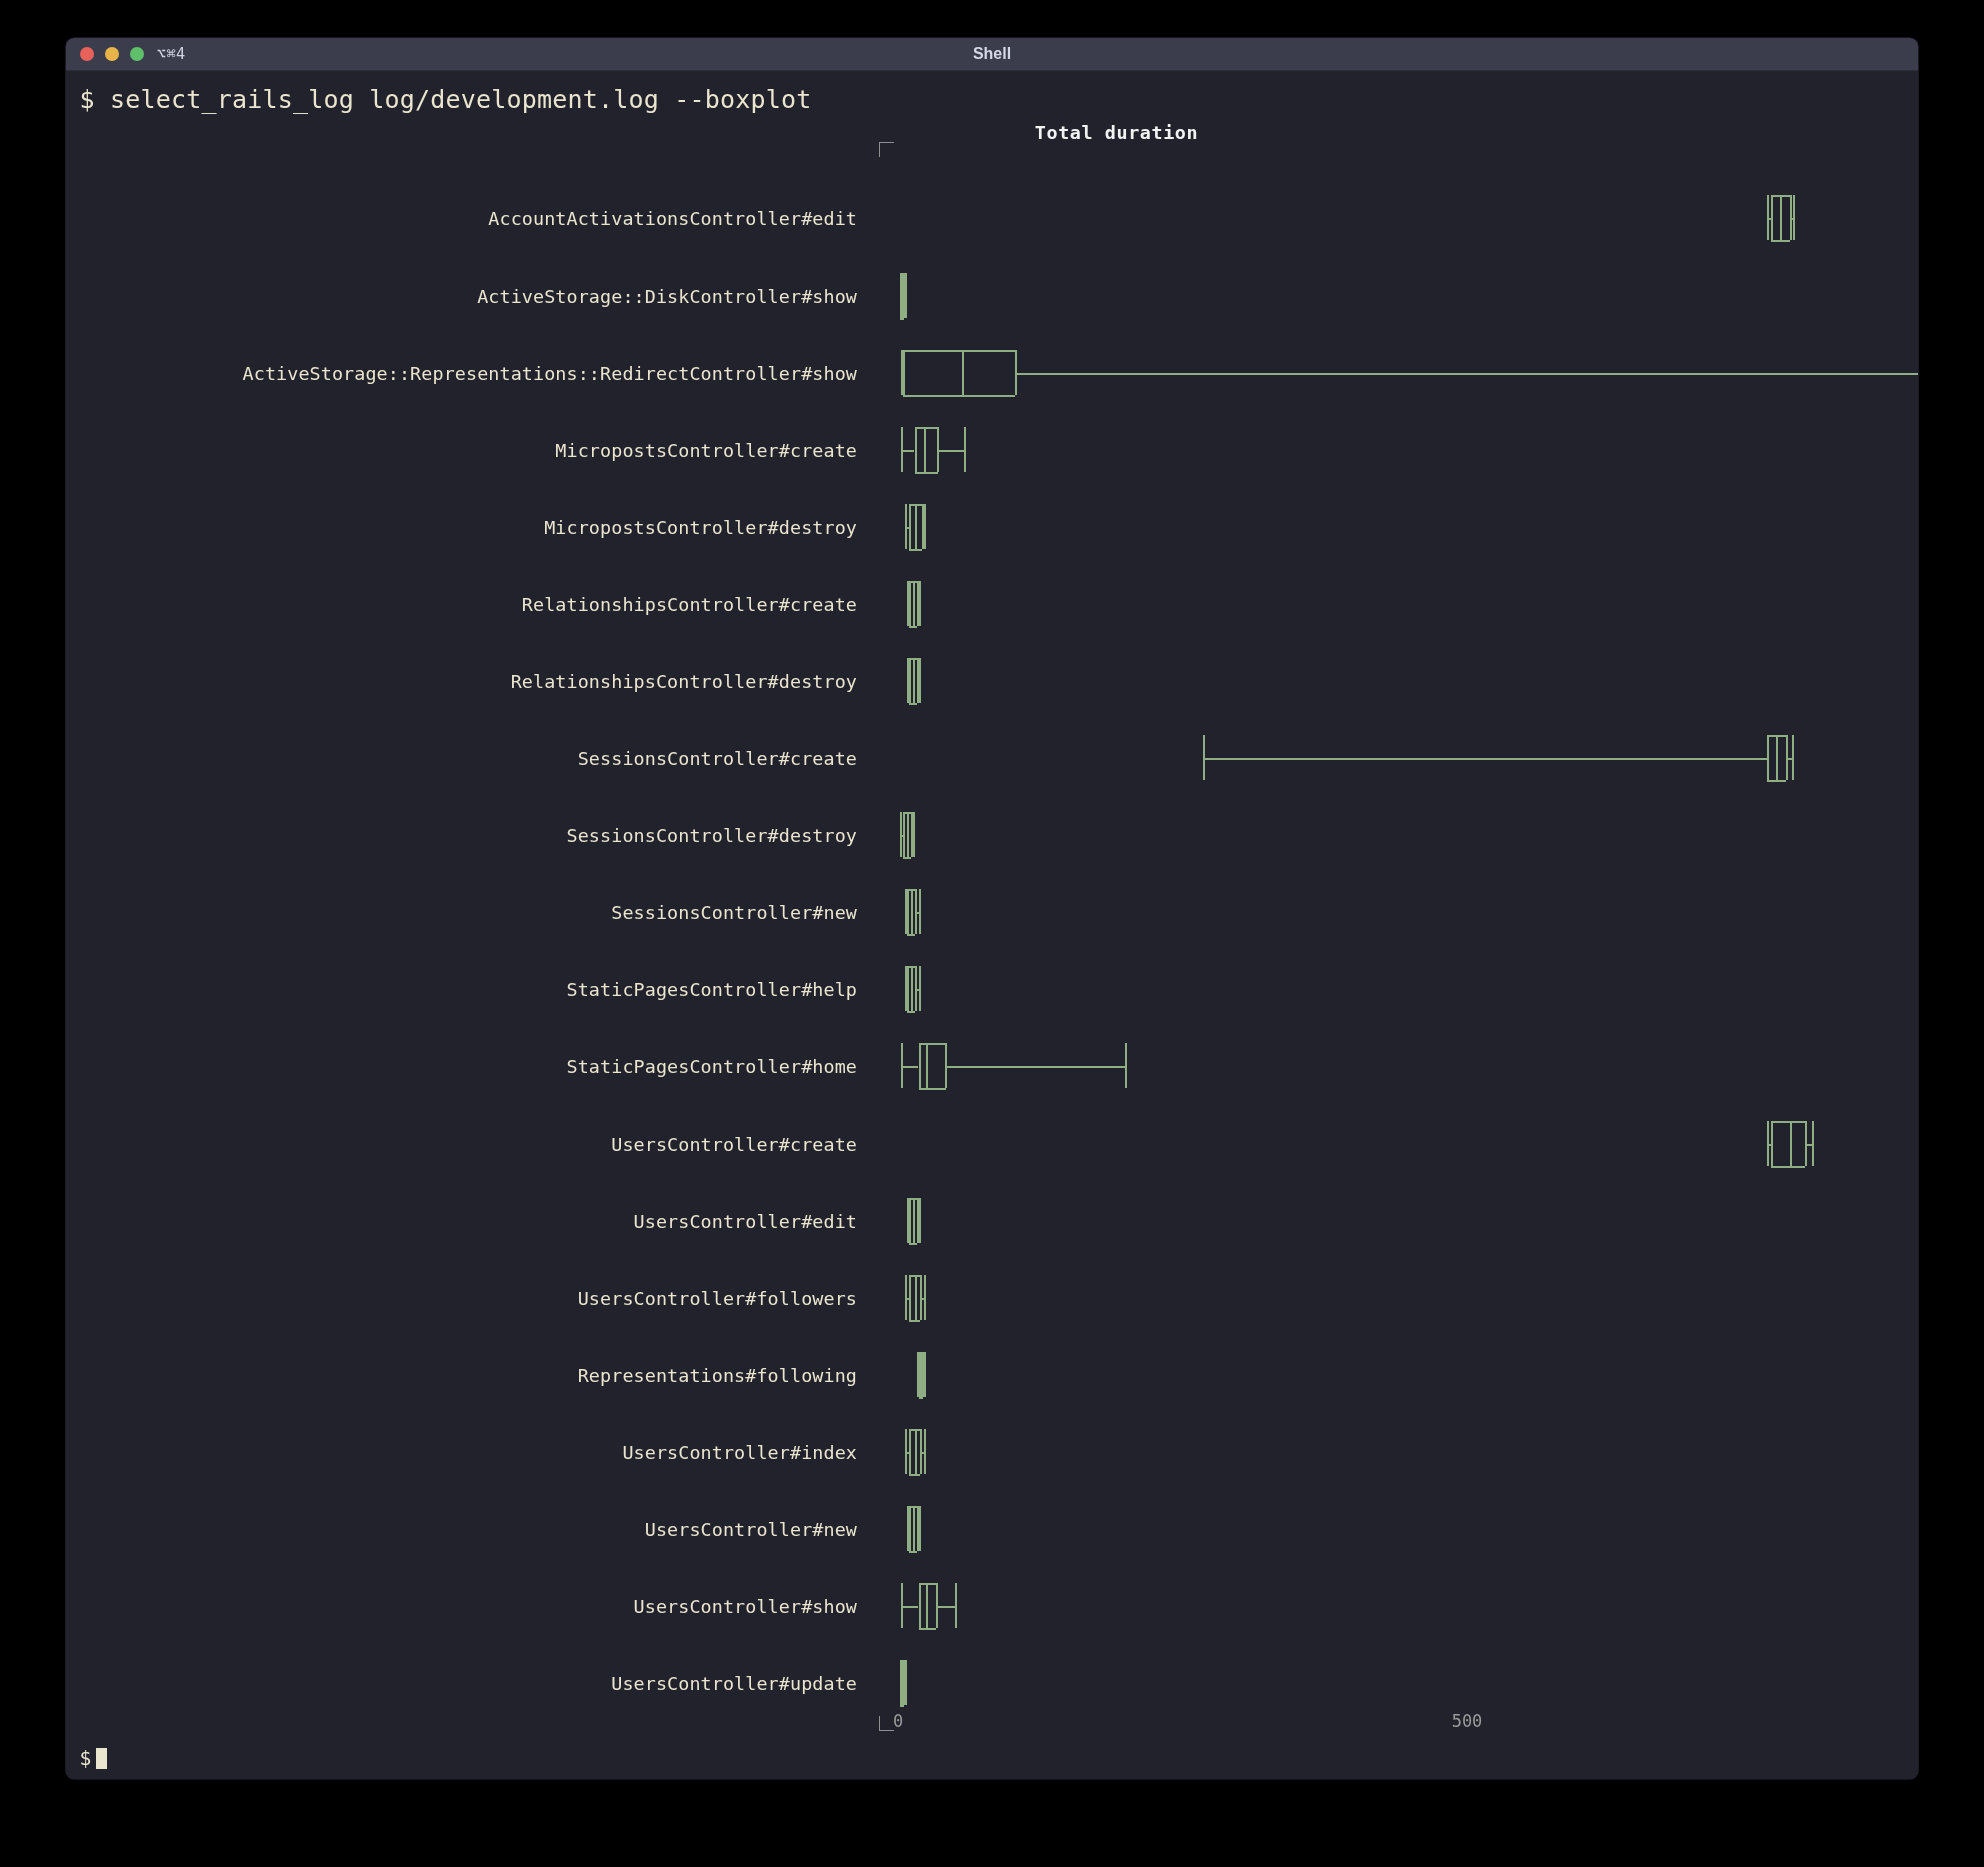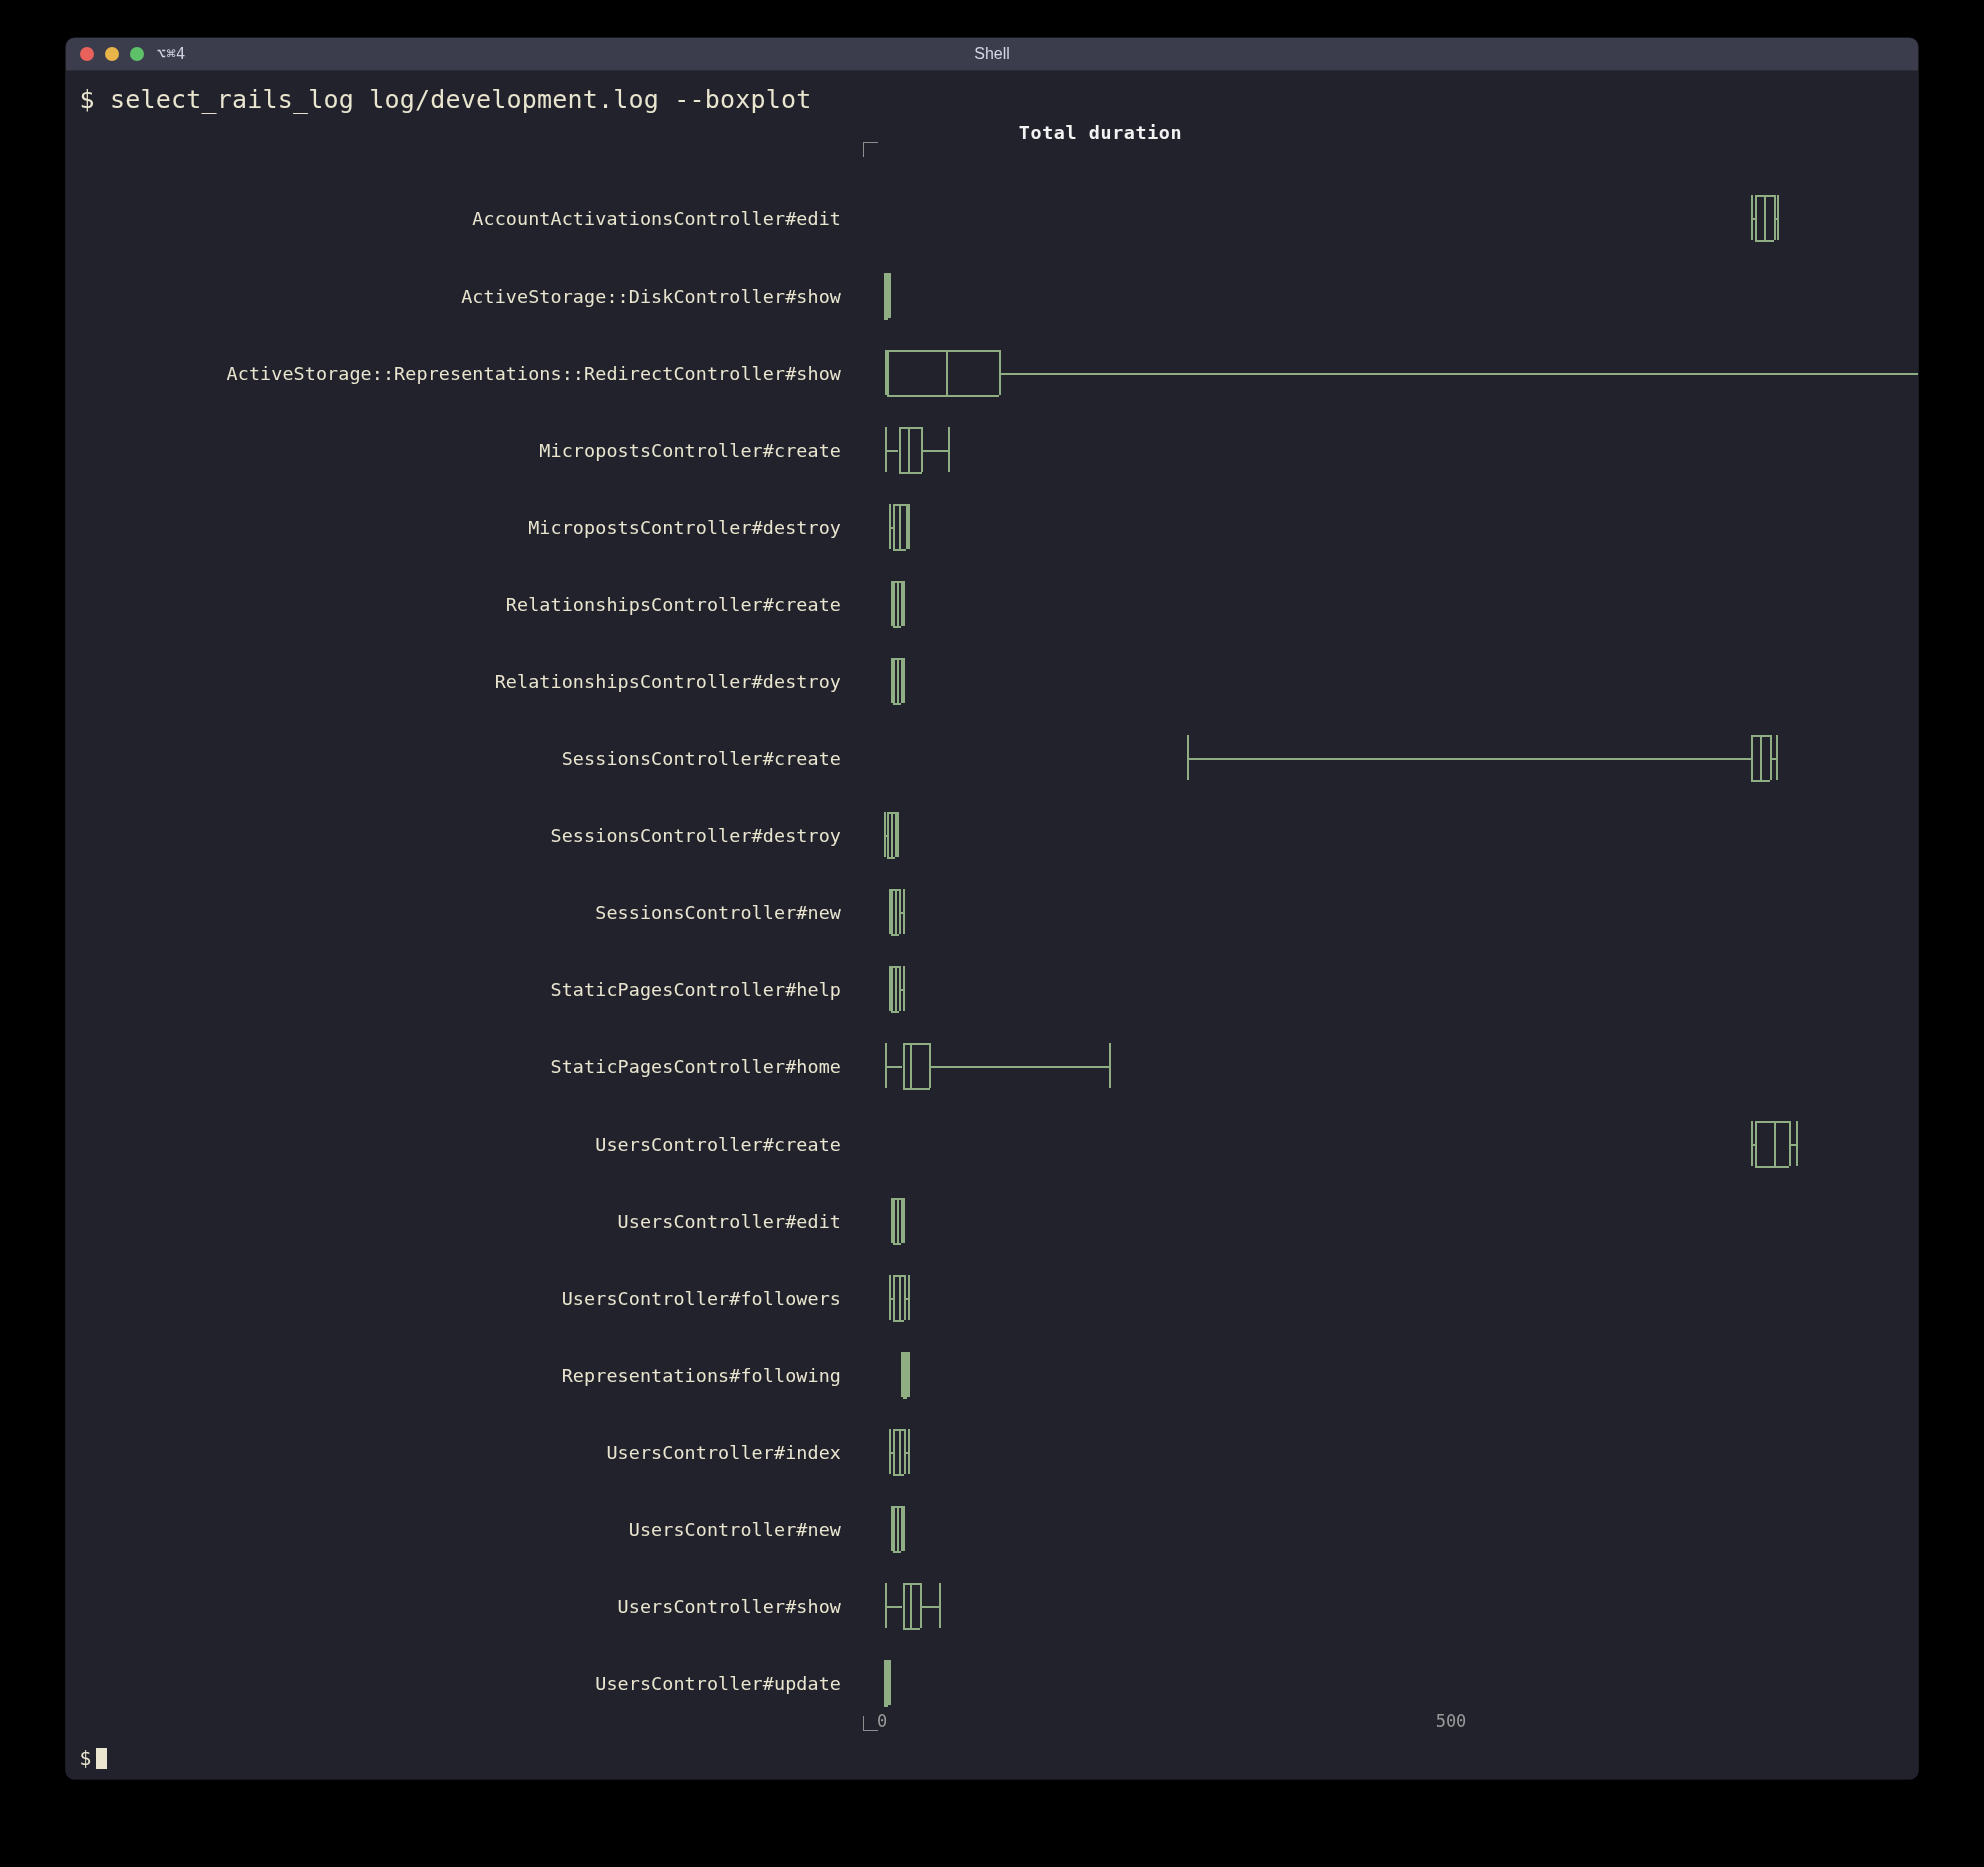--- a/index.html
+++ b/index.html
@@ -69,21 +69,21 @@
   }
 
   .tb-title {
     position: absolute;
     left: 0; right: 0;
     top: 50%;
     transform: translateY(-50%);
     text-align: center;
     color: #d4d7e4;
     font-family: "Liberation Sans", sans-serif;
-    font-weight: normal;
+    font-weight: bold;
     font-size: 16px;
   }
 
   
   .term {
     position: relative;
     width: 100%;
     height: 1709px;
     background: #21222c;
   }
@@ -112,21 +112,21 @@
   .cursor {
     display: inline-block;
     width: 10.4px;
     height: 21px;
     background: #e9e5cf;
   }
 
   
   .plot {
     position: absolute;
-    left: 0;
+    left: 16px;
     top: 37px;
     width: 1672px;
     height: 1652px;
   }
 
   .plot-title {
     position: absolute;
     left: 759px;
     top: 13.5px;
     width: 551px;

